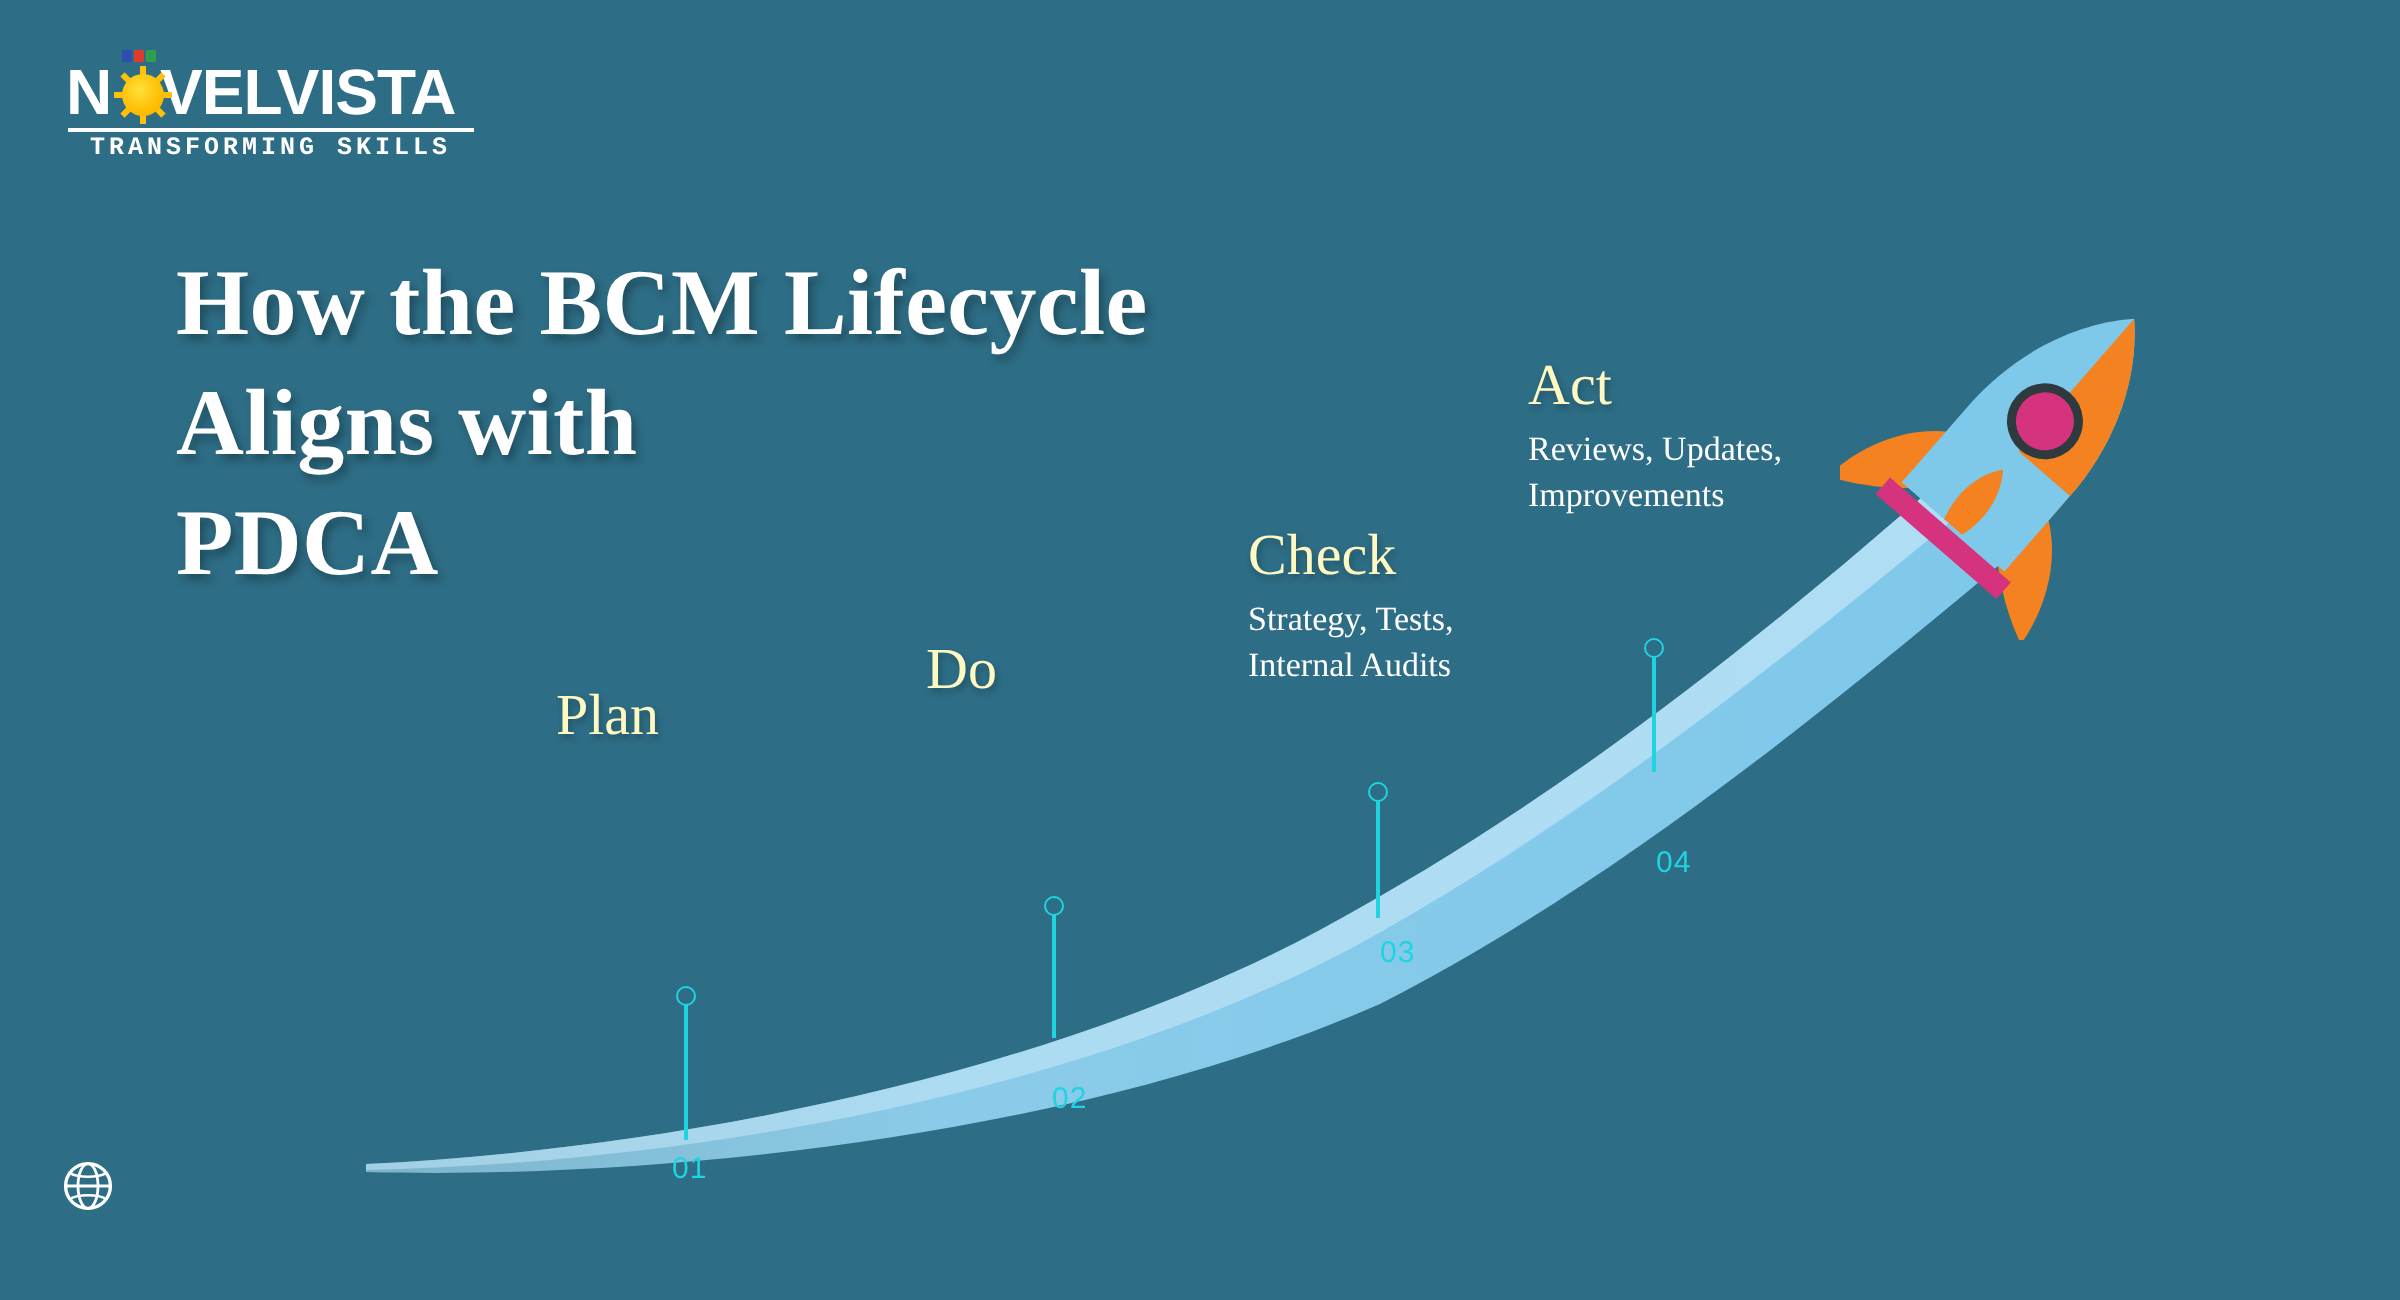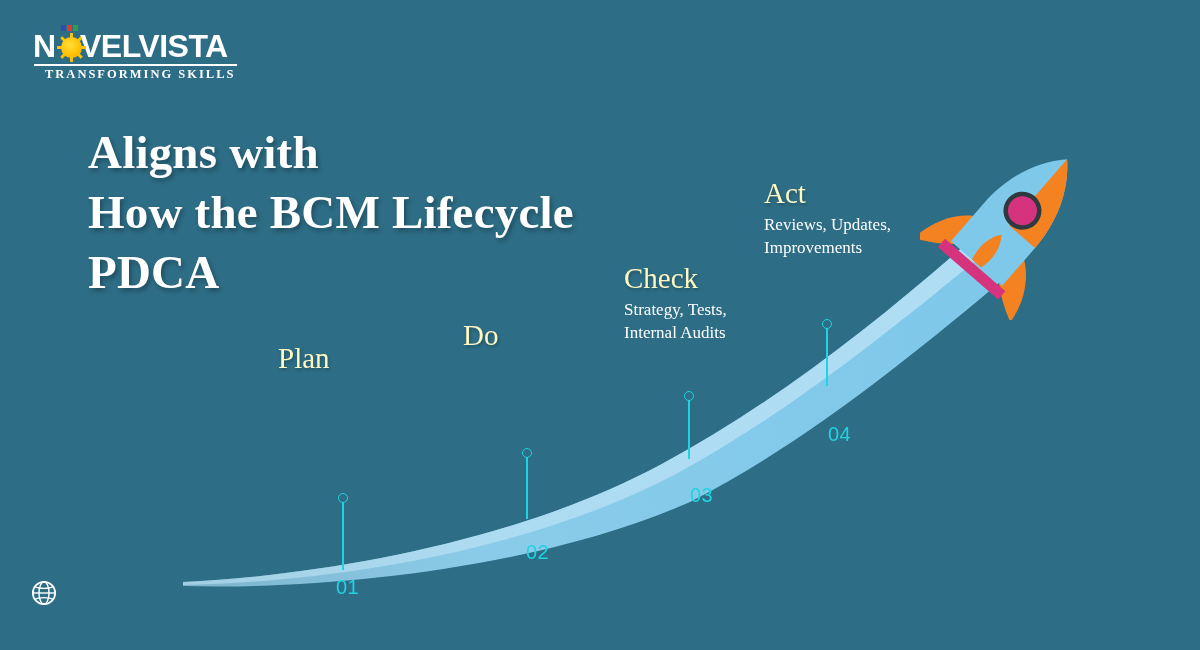--- a/index.html
+++ b/index.html
@@ -86,21 +86,21 @@
     left: 1px;
     top: 35px;
     width: 203px;
     height: 2px;
     background: #ffffff;
   }
   .logo-tag {
     position: absolute;
     left: 12px;
     top: 38px;
-    font-family: Liberation Serif, serif;
+    font-family: Liberation Mono, monospace;
     font-size: 12.5px;
     font-weight: bold;
     letter-spacing: 2.0px;
     color: #ffffff;
     white-space: nowrap;
   }
 
   
   #headline {
     position: absolute;
@@ -147,21 +147,21 @@
     left: -4.2px;
     top: -9px;
     width: 8px; height: 8px;
     border: 1.6px solid #1fd4e0;
     border-radius: 50%;
     background: transparent;
   }
   .marker .num {
     position: absolute;
     font-family: "Liberation Sans", sans-serif;
-    font-size: 20px;
+    font-size: 15px;
     letter-spacing: 0.5px;
     color: #1fd4e0;
     white-space: nowrap;
   }
 
   
   .stage { position: absolute; }
   .stage .title {
     font-family: "Liberation Serif", serif;
     font-weight: normal;
@@ -216,22 +216,22 @@
     <div class="logo-squares">
       <i style="background:#2b4fb0"></i>
       <i style="background:#e03a2a"></i>
       <i style="background:#2e9e4f"></i>
     </div>
     <div class="logo-rule"></div>
     <div class="logo-tag">TRANSFORMING SKILLS</div>
   </div>
 
   <div id="headline">
+    <span class="ln">How the BCM Lifecycle</span>
     <span class="ln">Aligns with</span>
-    <span class="ln">How the BCM Lifecycle</span>
     <span class="ln">PDCA</span>
   </div>
 
   <svg id="trail" viewBox="0 0 1200 650">
     <defs>
       <linearGradient id="trailGrad" x1="0" y1="0" x2="1" y2="0">
         <stop offset="0%" stop-color="#a6d9f0" stop-opacity="0.65"></stop>
         <stop offset="35%" stop-color="#8fd0ee" stop-opacity="0.95"></stop>
         <stop offset="100%" stop-color="#7ec8ea" stop-opacity="1"></stop>
       </linearGradient>
@@ -266,21 +266,21 @@
 
   <div class="marker" style="left:526px; top:457px;">
     <span class="dot"></span>
     <span class="stem" style="height:62px;"></span>
     <span class="num" style="left:0px; top:84px;">02</span>
   </div>
 
   <div class="marker" style="left:688px; top:400px;">
     <span class="dot"></span>
     <span class="stem" style="height:59px;"></span>
-    <span class="num" style="left:2px; top:84px;">03</span>
+    <span class="num" style="left:2px; top:68px;">03</span>
   </div>
 
   <div class="marker" style="left:826px; top:328px;">
     <span class="dot"></span>
     <span class="stem" style="height:58px;"></span>
     <span class="num" style="left:2px; top:95px;">04</span>
   </div>
 
   <div class="stage" style="left:278px; top:341px;">
     <div class="title">Plan</div>

